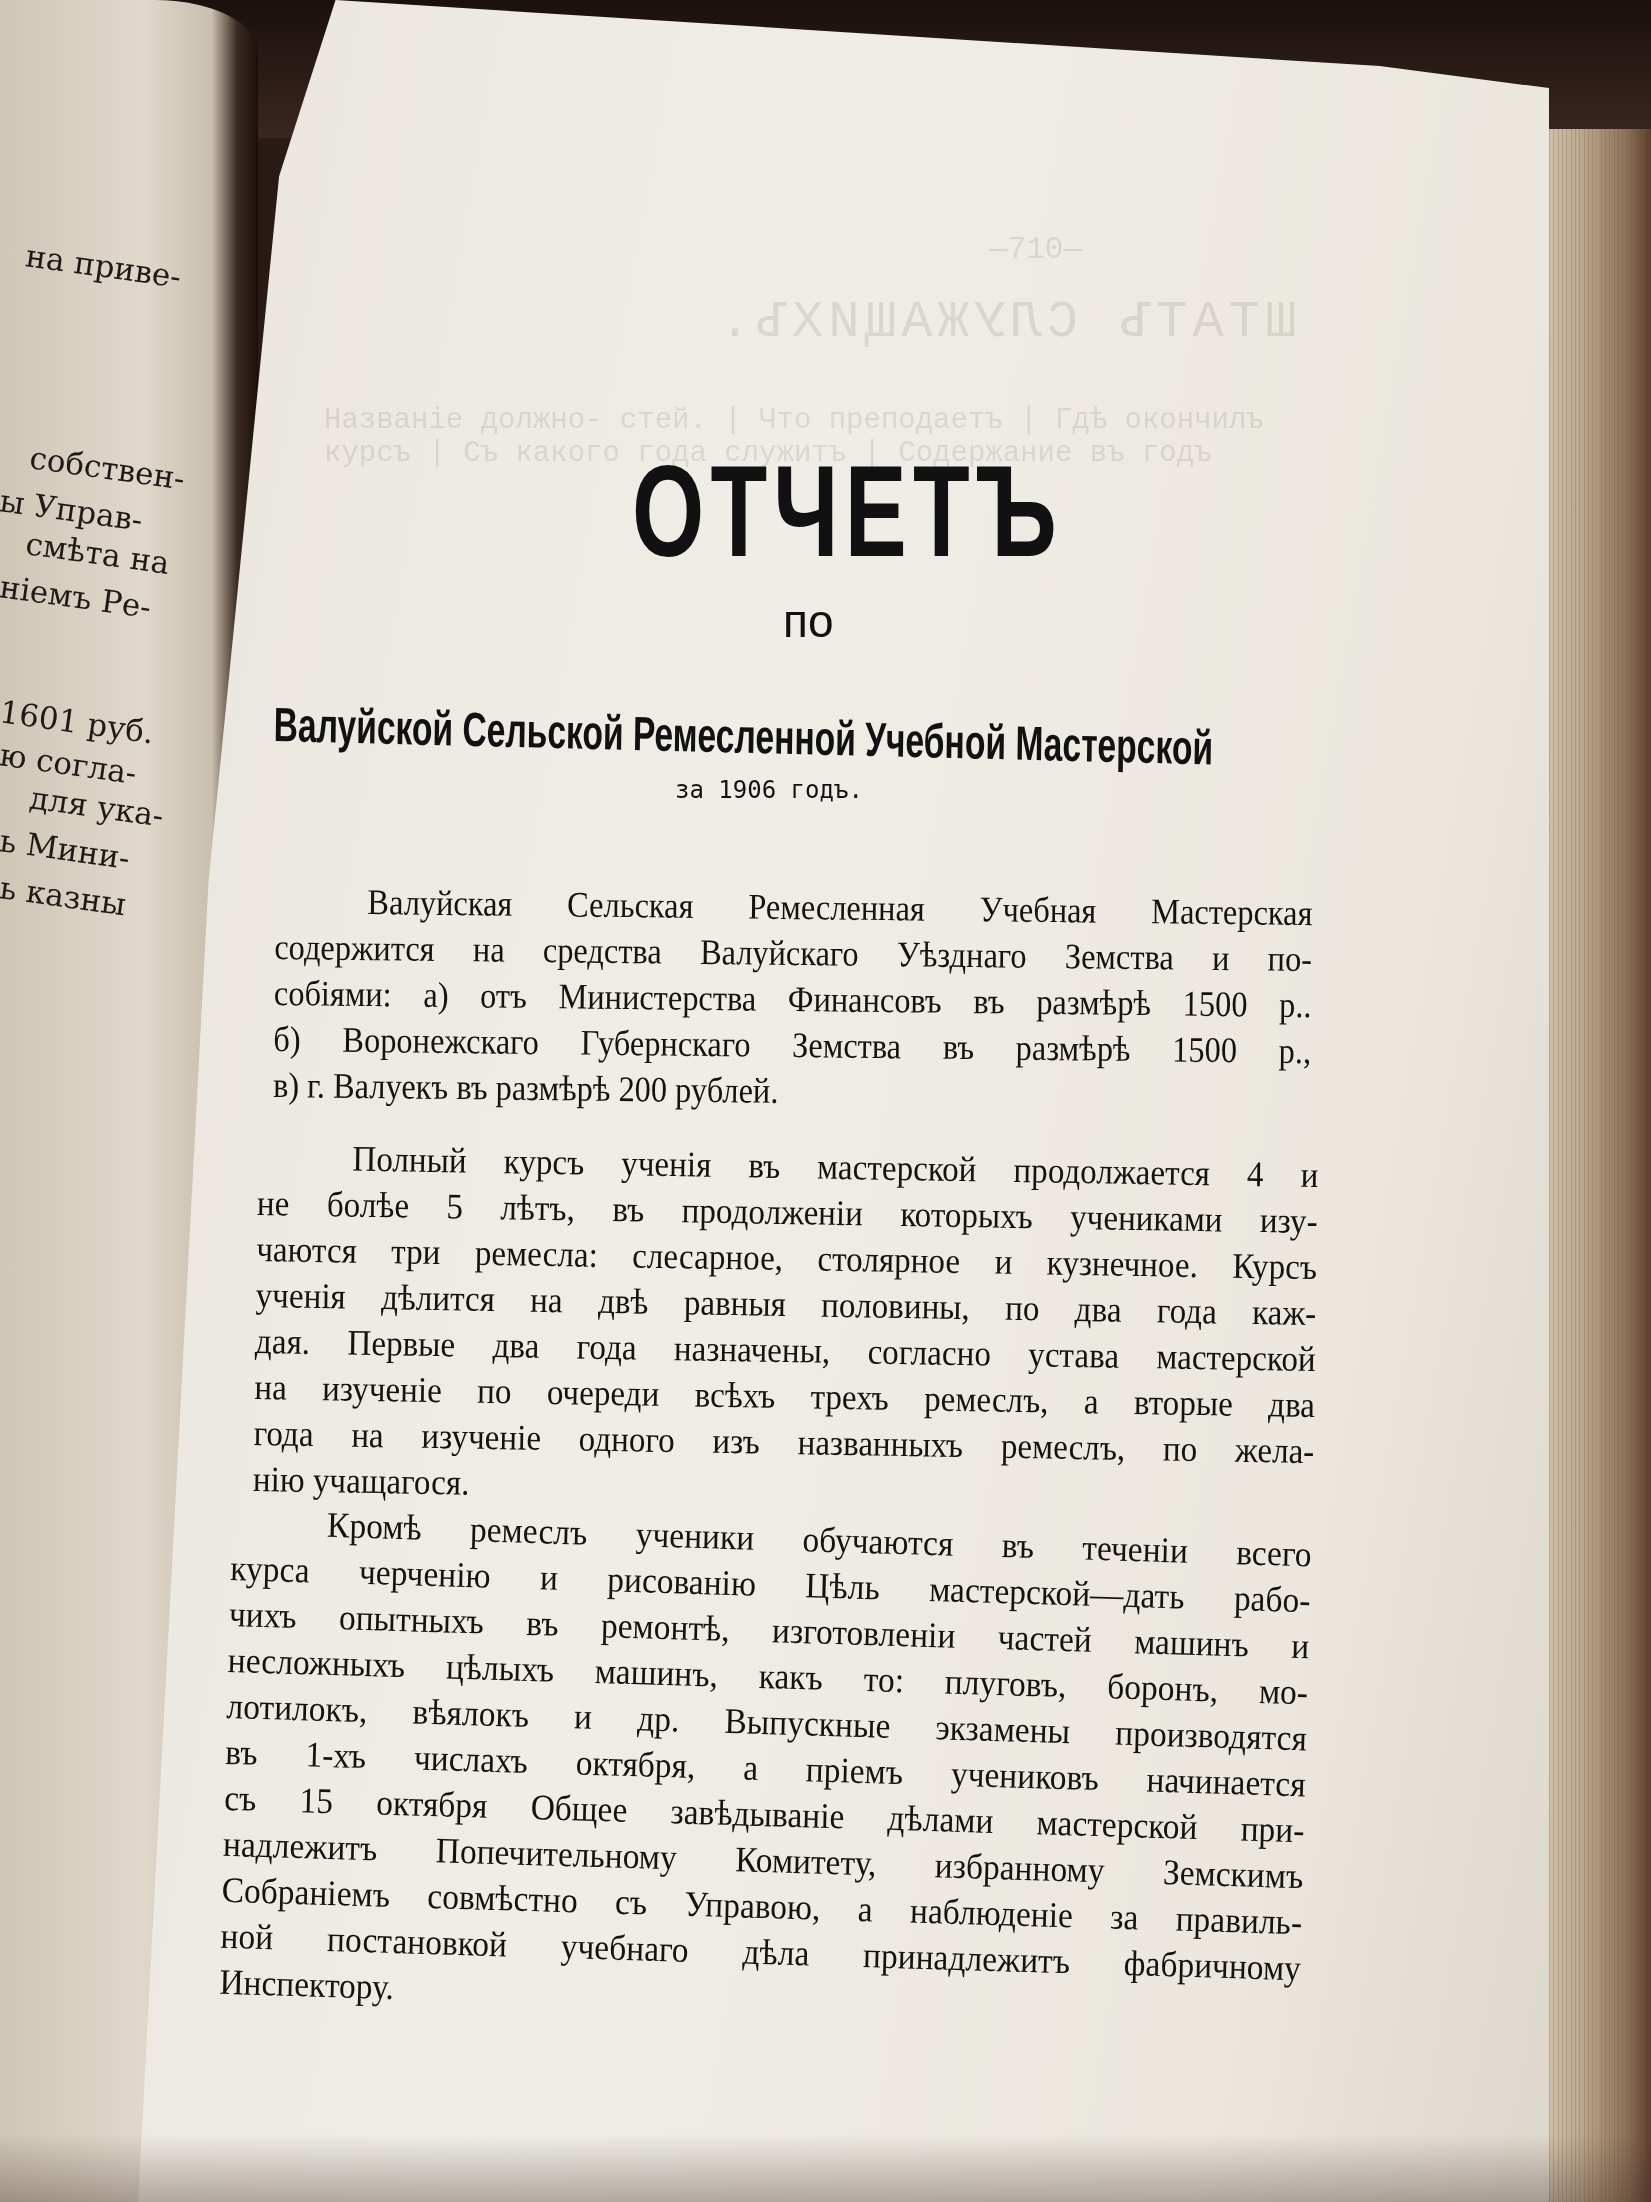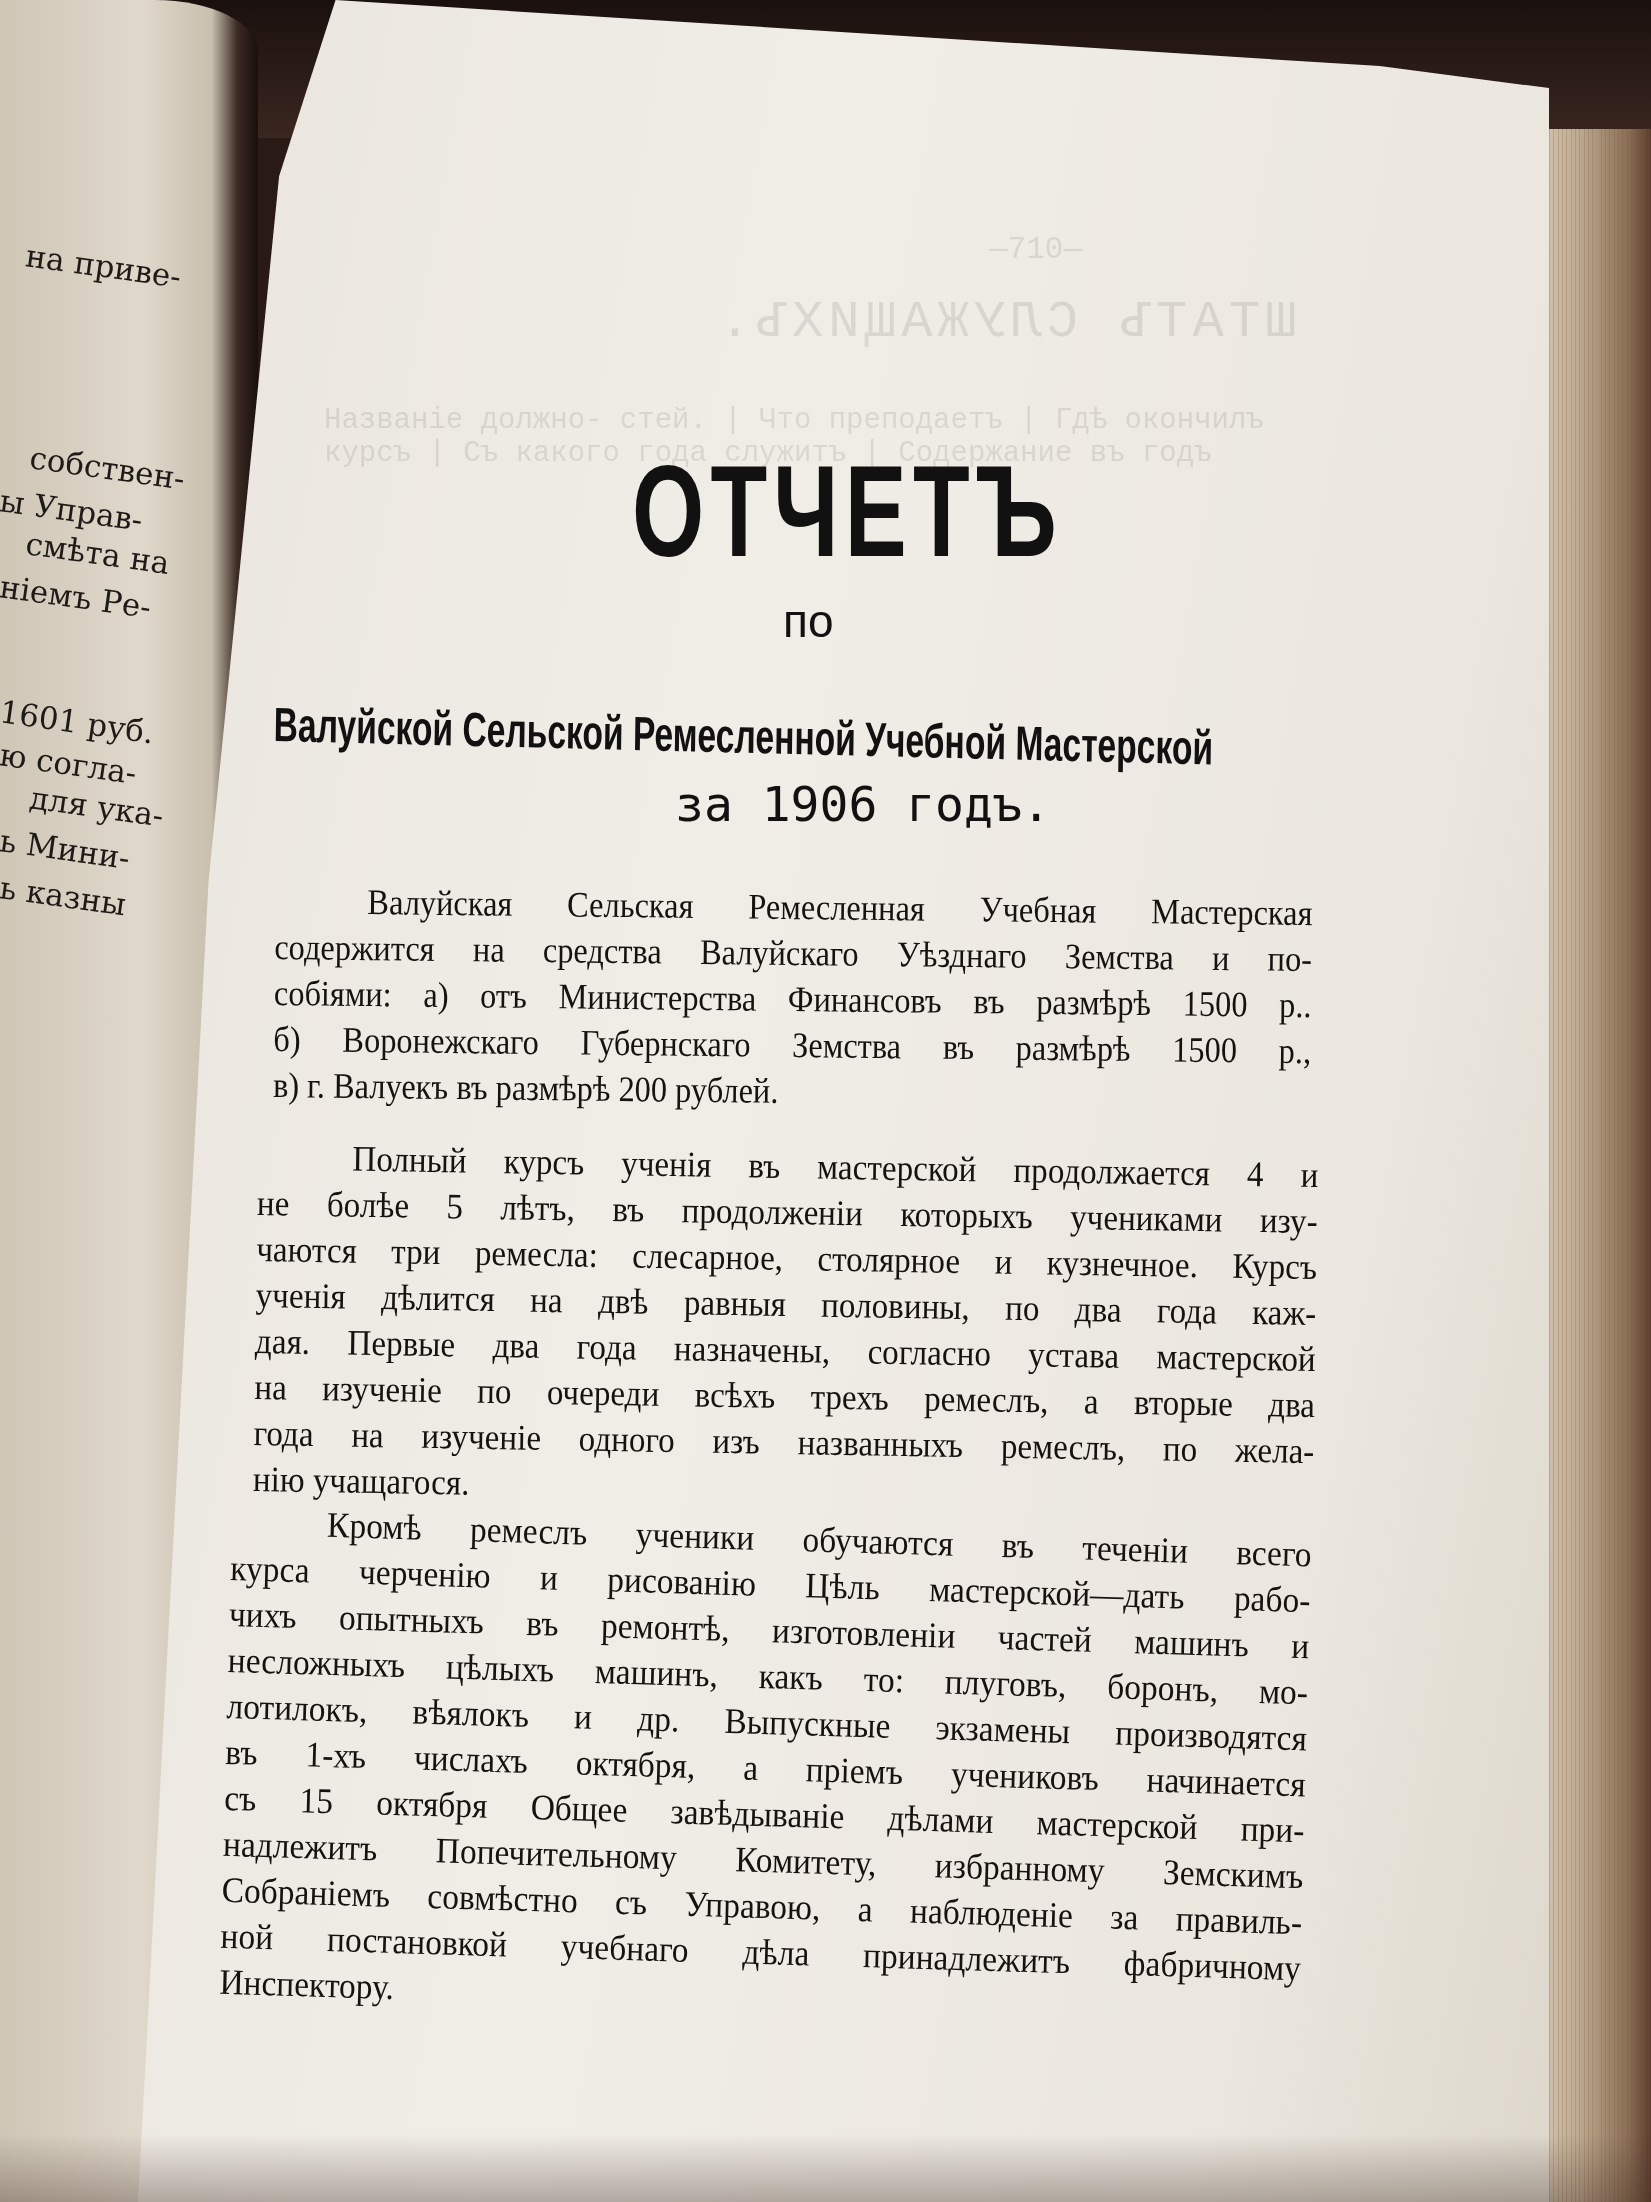--- a/index.html
+++ b/index.html
@@ -42,21 +42,21 @@
     position:absolute; left:783px; top:594px; font-family:Liberation Sans, sans-serif;
     font-size:46px; color:#111;
   }
   .sub-name {
     position:absolute; left:274px; top:697px; font-family:"Liberation Sans", sans-serif;
     font-weight:bold; font-size:48px; color:#111; white-space:nowrap;
     transform:scaleX(.7) rotate(1deg); transform-origin:left top;
   }
   .sub-year {
     position:absolute; left:675px; top:776px; font-family:"DejaVu Sans Mono", monospace;
-    font-size:48px; color:#111;
+    font-size:24px; color:#111;
   }
   .body {
     position:absolute; font-family:"Liberation Serif", serif; color:#151210;
     font-size:36px; line-height:46px; width:1153px; text-align:justify;
     transform:scaleX(.9); transform-origin:left top;
   }
   .p1 { left:275px; top:878px; transform:scaleX(.9) rotate(.6deg); }
   .p2 { left:258px; top:1134px; transform:scaleX(.92) rotate(.9deg); }
   .p3 { left:232px; top:1499px; transform:scaleX(.93) rotate(1.6deg); width:1162px; }
   .line { display:block; text-align:justify; text-align-last:justify; }

